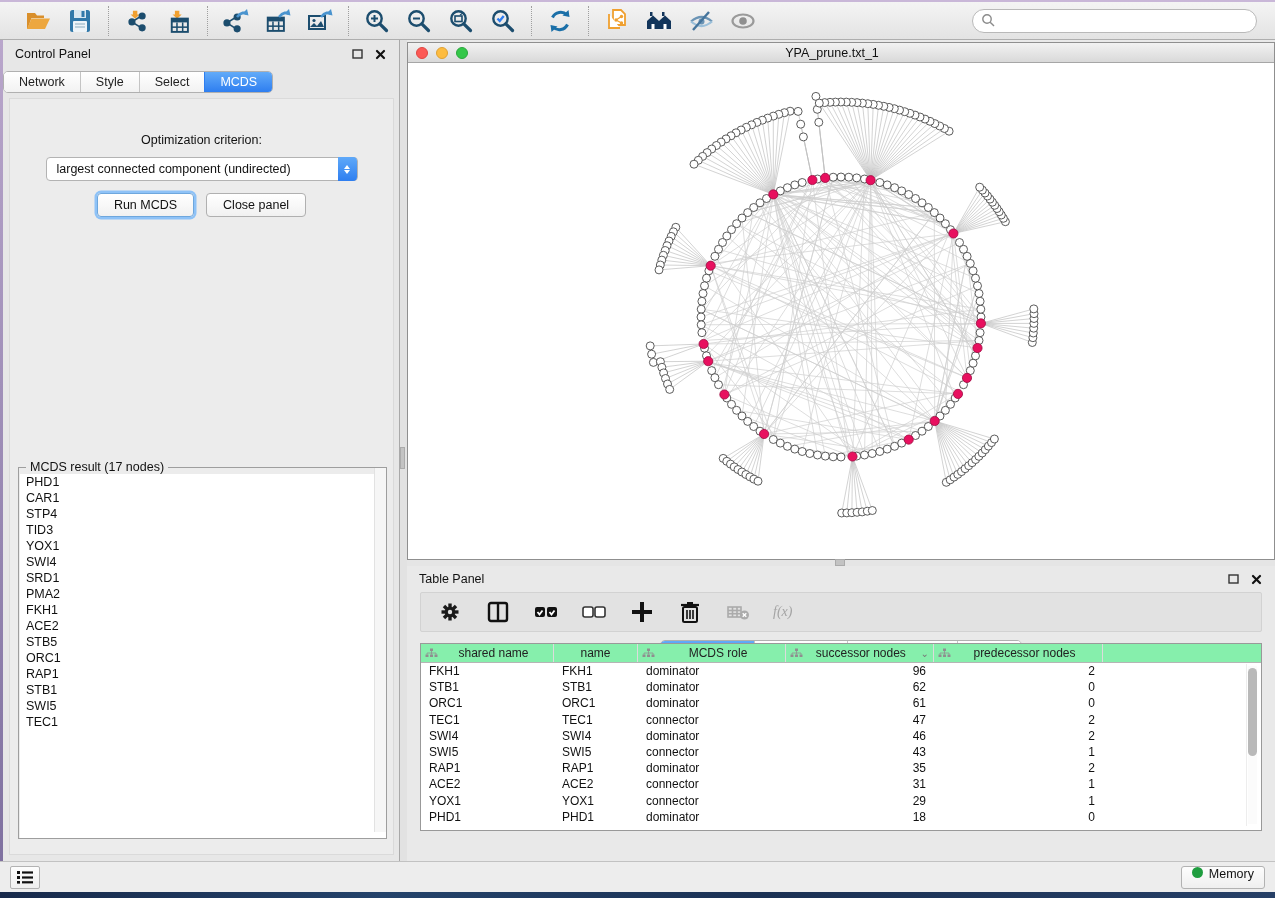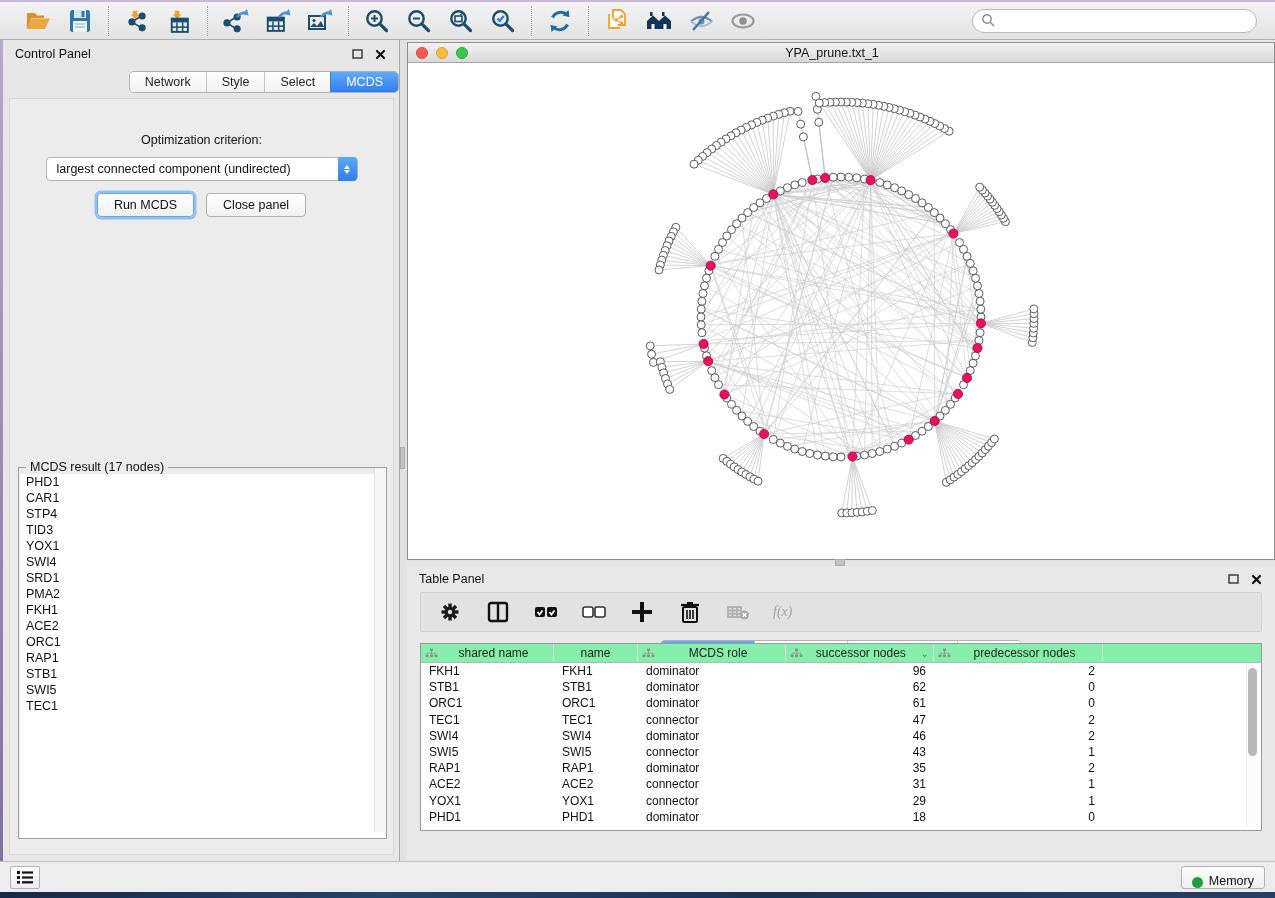--- a/index.html
+++ b/index.html
@@ -21,21 +21,21 @@
   #search-input { width:285px; height:24px; border:1px solid #b9b9b9; border-radius:12px; background:#fff; padding:0 10px 0 28px; font-size:12px; outline:none; }
   #search-icon { position:absolute; margin:4px 0 0 9px; }
 
   
   #control-panel { position:absolute; left:3px; top:40px; width:397px; height:821px; background:#e7e7e7; border-right:1px solid #a9a9a9; }
   .panel-head { display:flex; align-items:center; padding:7px 12px 4px 12px; }
   .panel-title { font-size:12.5px; color:#111; }
   .panel-head-icons { margin-left:auto; display:flex; gap:10px; }
   .ph-ic { width:13px; height:13px; display:flex; align-items:center; justify-content:center; cursor:pointer; }
 
-  .seg-tabs { display:flex; justify-content:flex-end; margin-top:6px; }
+  .seg-tabs { display:flex; justify-content:flex-start; margin-top:6px; }
   .seg { display:flex; border:1px solid #b0b0b0; border-radius:5px; overflow:hidden; background:#fff; height:22px; }
   .seg-btn { padding:0 15px; font-size:12.5px; line-height:20px; color:#222; background:linear-gradient(#ffffff,#f2f2f2); border-left:1px solid #c4c4c4; cursor:pointer; white-space:nowrap; }
   .seg-btn:first-child { border-left:none; }
   .seg-btn.active { background:linear-gradient(#62abf9,#2e7ef0); color:#fff; border-left-color:#2e7ef0; }
 
   #cp-inner { position:absolute; left:6px; top:58px; width:385px; height:757px; background:#ececec; border:1px solid #dadada; }
   #opt-label { text-align:center; margin-top:34px; font-size:12.5px; color:#111; }
   #opt-select { position:relative; margin:10px auto 0 auto; width:312px; height:24px; background:#fff; border:1px solid #b3b3b3; border-radius:4px; font-size:12.5px; line-height:22px; padding-left:10px; color:#111; cursor:pointer; }
   #opt-stepper { position:absolute; right:0; top:-1px; width:19px; height:24px; border-radius:0 4px 4px 0; background:linear-gradient(#5fa9f9,#2e7ef0); display:flex; flex-direction:column; align-items:center; justify-content:center; gap:1px; }
   .step-arrow { width:0; height:0; border-left:3.5px solid transparent; border-right:3.5px solid transparent; }
@@ -87,21 +87,21 @@
   .nt-cell.num { text-align:right; }
   #nt-scroll { position:absolute; right:4px; top:22px; width:9px; height:158px; background:#fbfbfb; }
   #nt-thumb { position:absolute; right:4px; top:24px; width:9px; height:88px; background:#b9b9b9; border-radius:5px; }
   #nt-track-line { position:absolute; right:14px; top:20px; width:1px; height:162px; background:#ededed; }
 
   #tp-tabs { display:flex; justify-content:center; margin-top:8px; }
 
   
   #status-bar { position:absolute; left:0; top:861px; width:1275px; height:31px; background:#ededed; border-top:1px solid #c2c2c2; display:flex; align-items:center; padding:0 10px; }
   #status-list-btn { width:30px; height:23px; background:linear-gradient(#fdfdfd,#efefef); border:1px solid #b2b2b2; border-radius:2px; display:flex; align-items:center; justify-content:center; cursor:pointer; }
-  #memory-btn { margin-left:auto; height:23px; background:linear-gradient(#fdfdfd,#efefef); border:1px solid #b2b2b2; border-radius:3px; display:flex; align-items:flex-end; gap:6px; padding:0 10px; font-size:12.5px; color:#111; cursor:pointer; }
+  #memory-btn { margin-left:auto; height:23px; background:linear-gradient(#fdfdfd,#efefef); border:1px solid #b2b2b2; border-radius:3px; display:flex; align-items:flex-start; gap:6px; padding:0 10px; font-size:12.5px; color:#111; cursor:pointer; }
   #memory-dot { width:11px; height:11px; border-radius:50%; background:#1f9d3f; }
 </style>
 </head>
 <body>
 
 <div id="root">
   <div class="edge-top"></div>
 
   <div id="toolbar">
     <div id="tb-groups" style="display:flex;align-items:center;">
@@ -355,20 +355,21 @@
             <div class="mcds-item">PHD1</div>
             <div class="mcds-item">CAR1</div>
             <div class="mcds-item">STP4</div>
             <div class="mcds-item">TID3</div>
             <div class="mcds-item">YOX1</div>
             <div class="mcds-item">SWI4</div>
             <div class="mcds-item">SRD1</div>
             <div class="mcds-item">PMA2</div>
             <div class="mcds-item">FKH1</div>
             <div class="mcds-item">ACE2</div>
+            <div class="mcds-item">STB5</div>
             <div class="mcds-item">ORC1</div>
             <div class="mcds-item">RAP1</div>
             <div class="mcds-item">STB1</div>
             <div class="mcds-item">SWI5</div>
             <div class="mcds-item">TEC1</div>
           </div>
         <div id="mcds-scroll"></div>
       </div>
     </div>
   </div>

